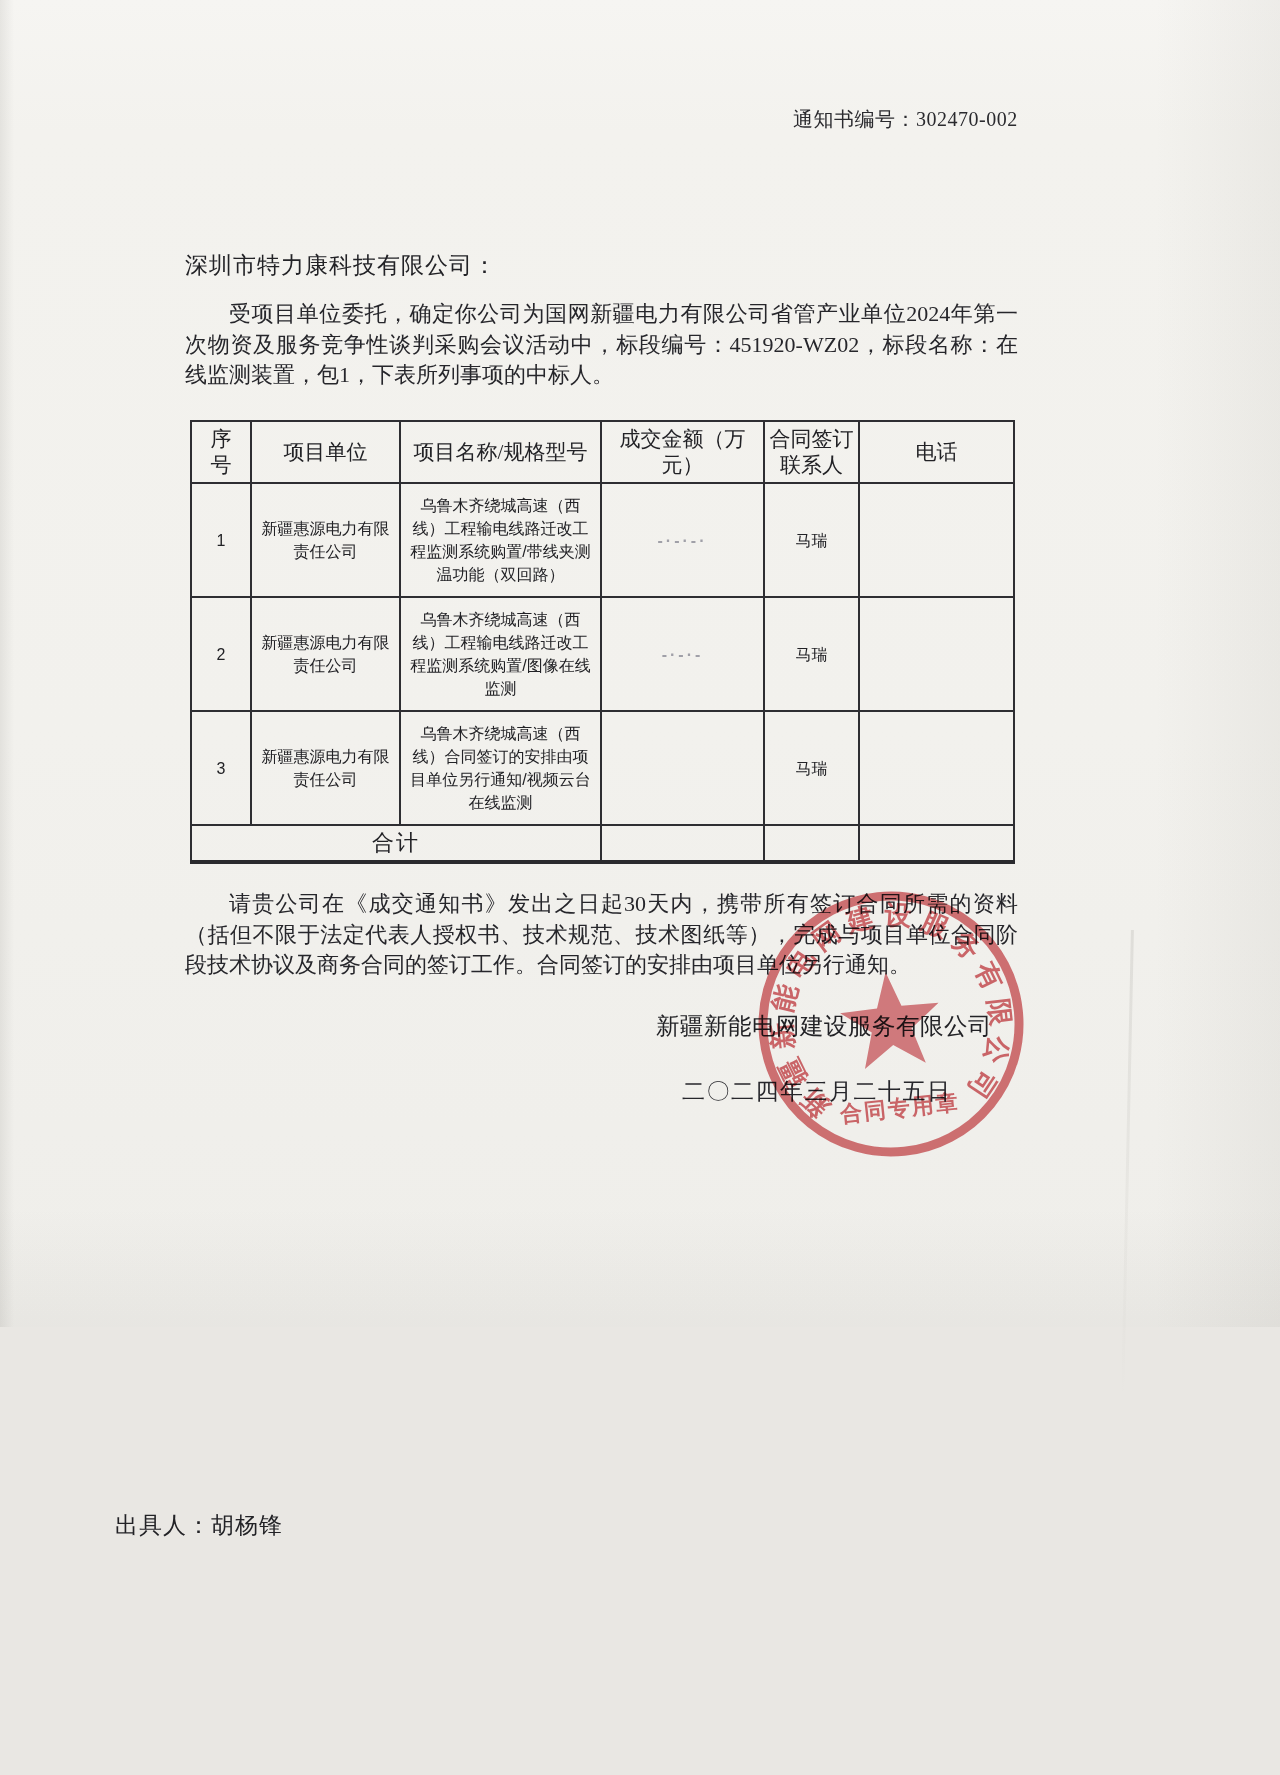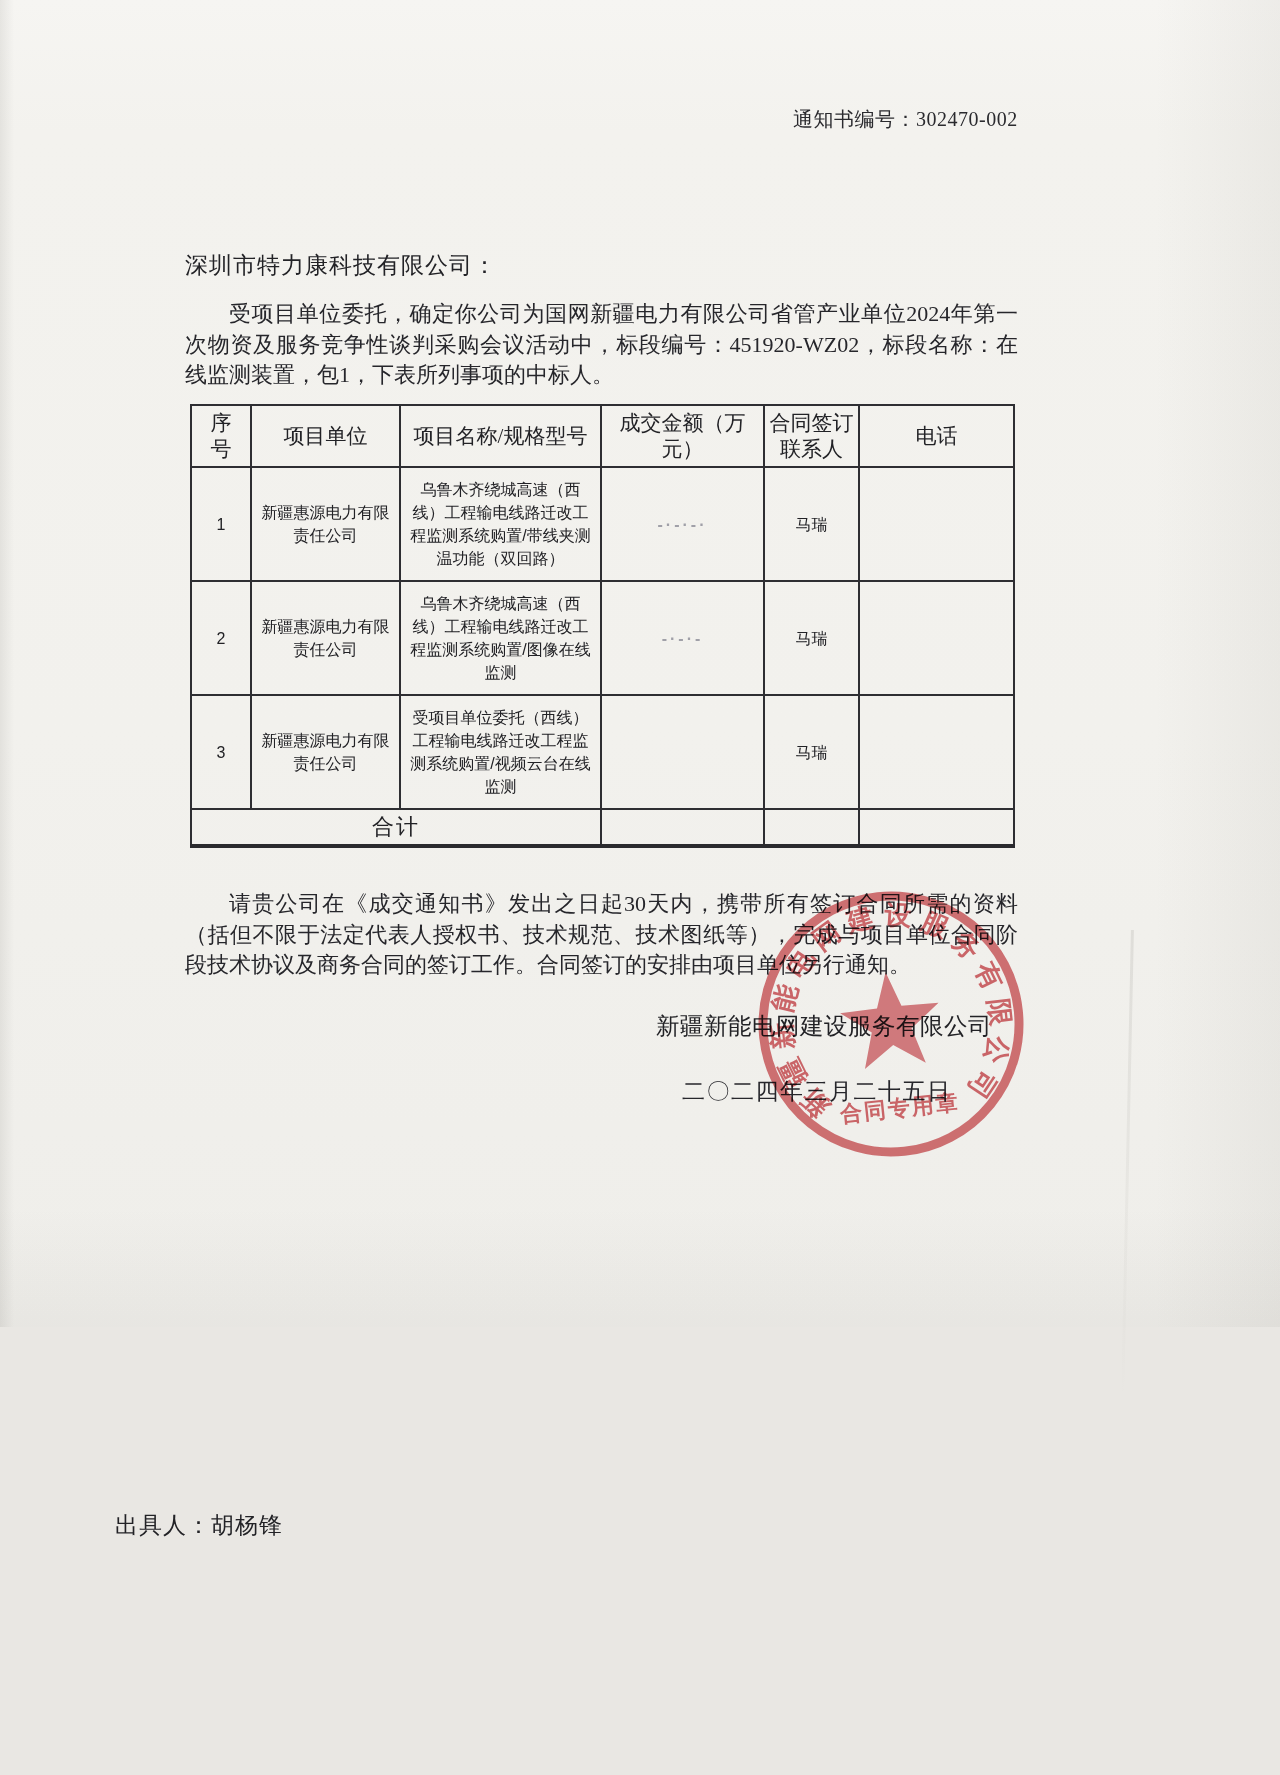--- a/index.html
+++ b/index.html
@@ -27,21 +27,21 @@
   .doc-title{position:absolute;left:0;top:160px;width:1180px;text-align:center;
     font-family:"Liberation Sans","DejaVu Sans",sans-serif;
     font-size:36px;font-weight:bold;letter-spacing:6px;color:#1d1d20;}
   .addressee{position:absolute;left:185px;top:250px;font-size:23px;letter-spacing:1px;
     font-family:"Liberation Sans","DejaVu Sans",sans-serif;color:#222226;}
   .para{position:absolute;left:185px;width:833px;font-size:22px;line-height:30.5px;
     text-align:justify;text-indent:2em;color:#26262b;}
   .intro{top:299px;}
   .closing{top:889px;}
 
-  table.award{position:absolute;left:190px;top:404px;width:823px;border-collapse:collapse;
+  table.award{position:absolute;left:190px;top:420px;width:823px;border-collapse:collapse;
     table-layout:fixed;color:#222226;}
   table.award td,table.award th{border:2px solid #2e2e32;padding:2px 6px;vertical-align:middle;
     overflow:hidden;}
   table.award{border-bottom:4px solid #2a2a2e;}
   tr.hdr{height:62px;}
   tr.hdr th{font-weight:normal;font-size:21px;text-align:center;line-height:26px;padding:2px 12px;}
   tr.hdr th.c5{padding:2px 4px;}
   tr.datarow{height:114px;}
   tr.datarow td{text-align:center;font-family:"Liberation Sans","DejaVu Sans",sans-serif;
     font-size:16px;line-height:23px;}
@@ -114,21 +114,21 @@
         <td class="cell-no">2</td>
         <td>新疆惠源电力有限责任公司</td>
         <td class="cell-project">乌鲁木齐绕城高速（西线）工程输电线路迁改工程监测系统购置/图像在线监测</td>
         <td class="cell-amount">-·-·-</td>
         <td>马瑞</td>
         <td></td>
       </tr>
       <tr class="datarow">
         <td class="cell-no">3</td>
         <td>新疆惠源电力有限责任公司</td>
-        <td class="cell-project">受项目单位委托（西线）工程输电线路迁改工程监测系统购置/视频云台在线监测</td>
+        <td class="cell-project">乌鲁木齐绕城高速（西线）合同签订的安排由项目单位另行通知/视频云台在线监测</td>
         <td class="cell-amount"></td>
         <td>马瑞</td>
         <td></td>
       </tr>
       <tr class="totalrow">
         <td class="cell-total" colspan="3">合计</td>
         <td></td>
         <td></td>
         <td></td>
       </tr>

